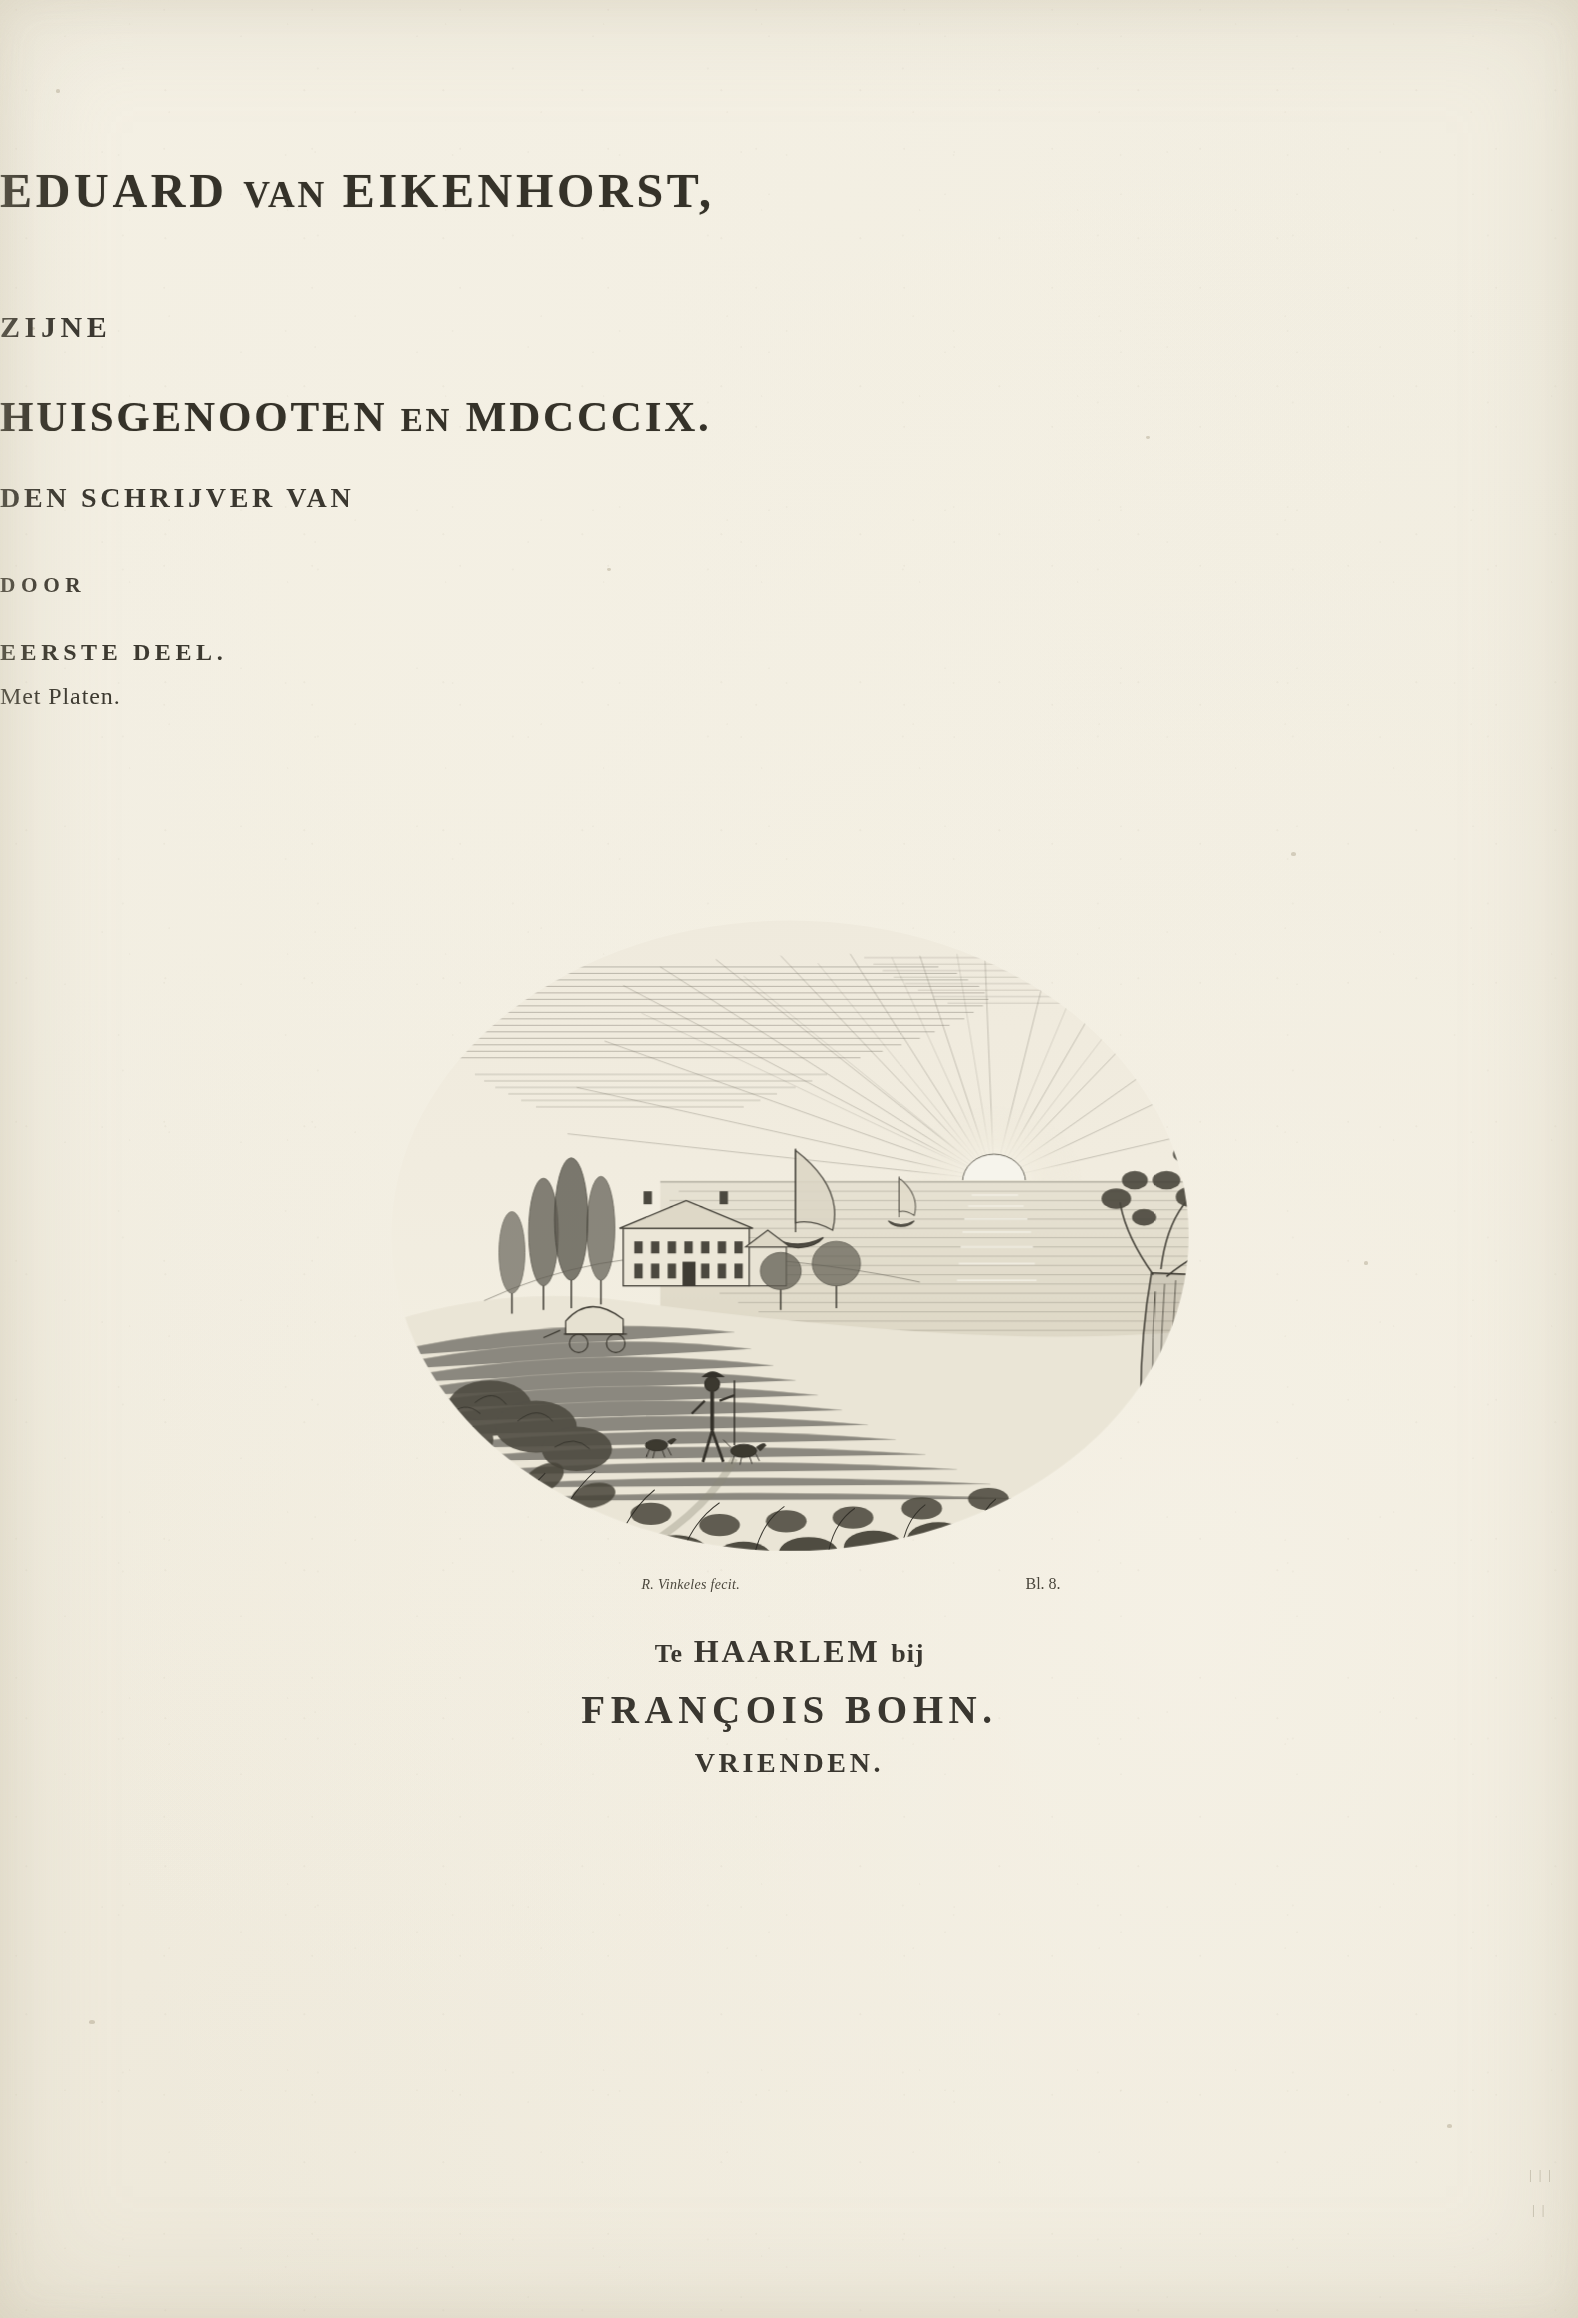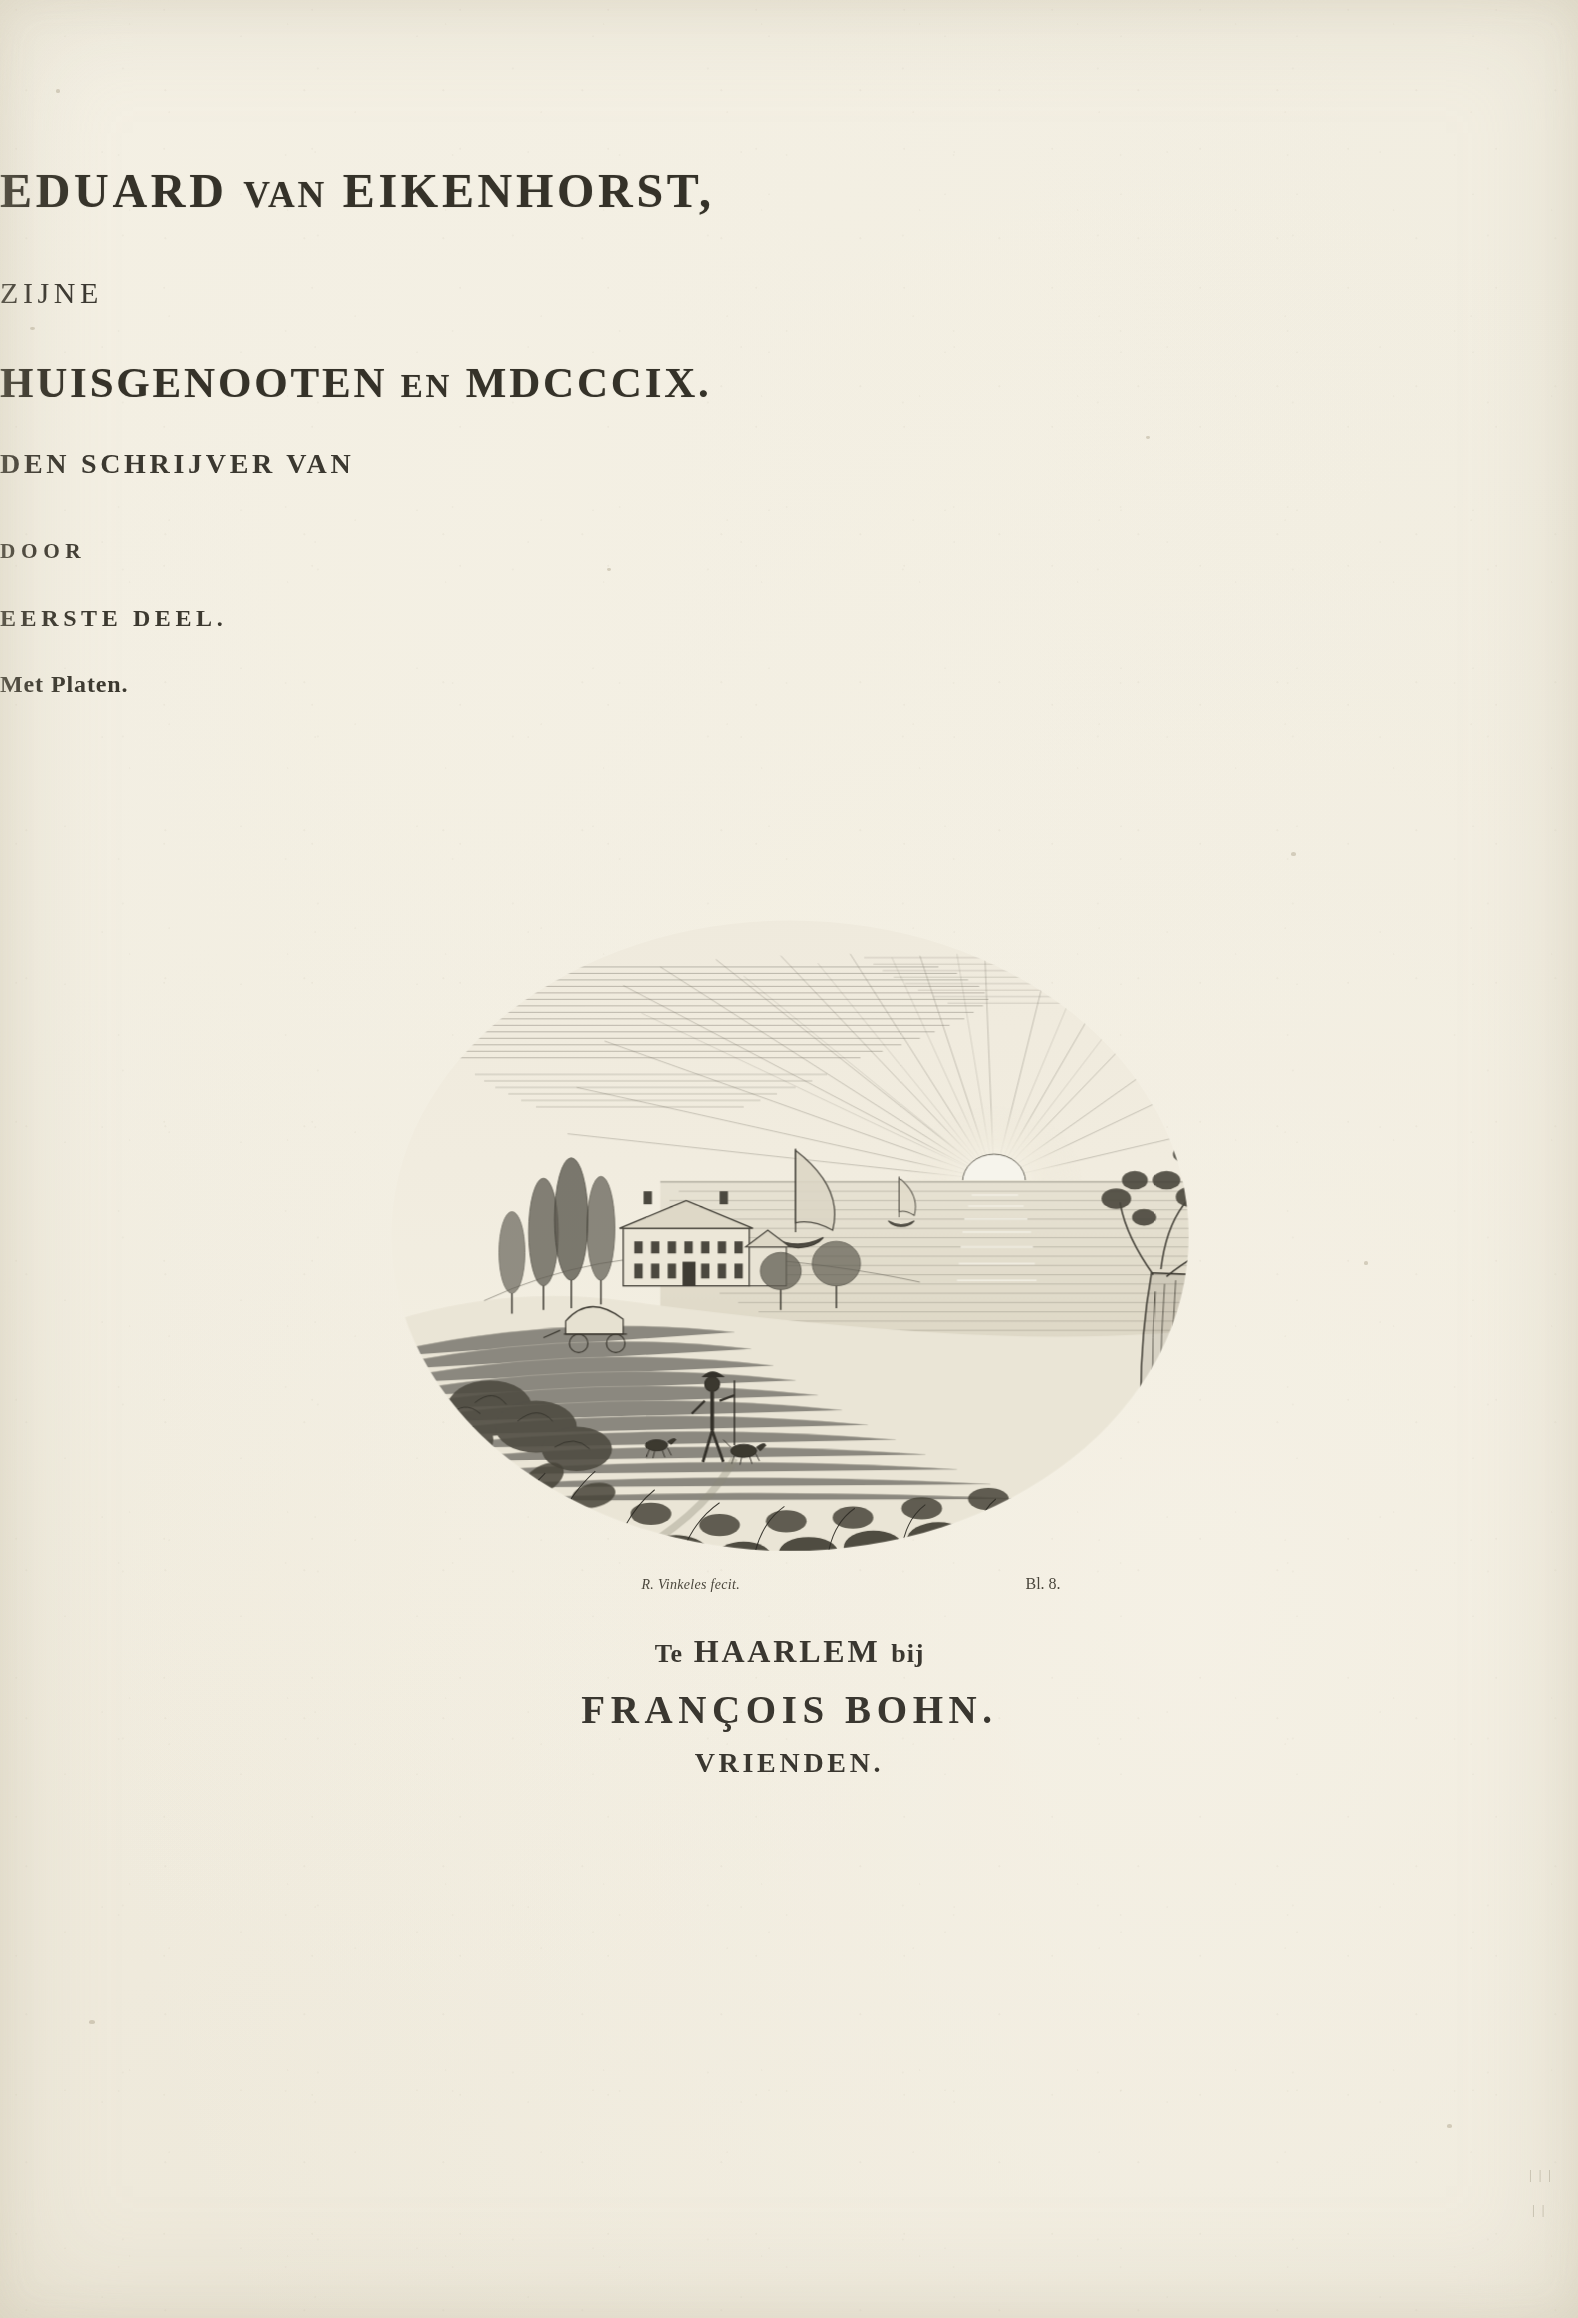--- a/index.html
+++ b/index.html
@@ -63,24 +63,24 @@
   .l-main {
     font-size: 48px;
     letter-spacing: 3.7px;
     font-weight: 700;
     color: #353229;
     text-shadow: 0 0 1.1px rgba(60,56,46,0.35);
   }
   .l-main .sc { font-size: 37px; letter-spacing: 2.8px; font-weight: 600; }
 
   .l-zijne {
-    margin-top: 58px;
+    margin-top: 92px;
     font-size: 30px;
     letter-spacing: 4.6px;
-    font-weight: 400;
+    font-weight: 700;
     color: #3a3730;
   }
   .l-second {
     margin-top: 48px;
     font-size: 43px;
     letter-spacing: 2.8px;
     font-weight: 700;
     color: #353229;
     text-shadow: 0 0 1px rgba(60,56,46,0.3);
   }
@@ -108,24 +108,24 @@
     color: #3b3830;
   }
   .l-part {
     margin-top: 41px;
     font-size: 24px;
     letter-spacing: 4.6px;
     font-weight: 600;
     color: #3c3930;
   }
   .l-plates {
-    margin-top: 39px;
+    margin-top: 17px;
     font-size: 24px;
     letter-spacing: 0.9px;
-    font-weight: 700;
+    font-weight: 400;
     color: #3c3930;
   }
 
   
   .plate {
     position: absolute;
     left: 50%;
     transform: translateX(-50%);
     top: 902px;
     width: 890px;

